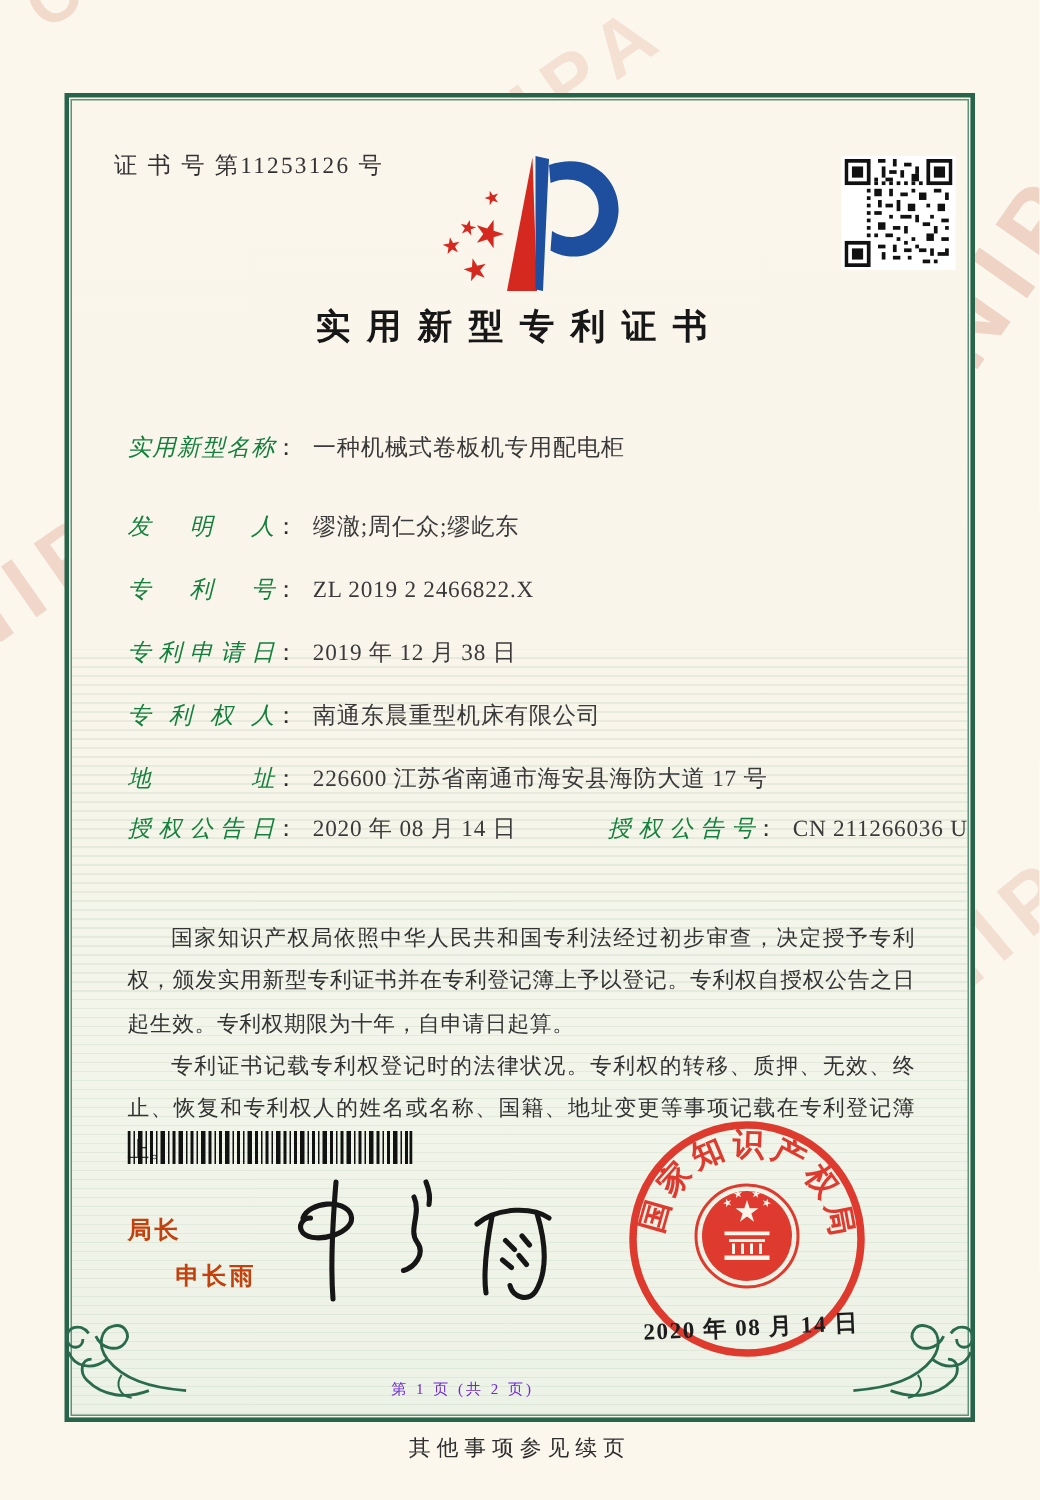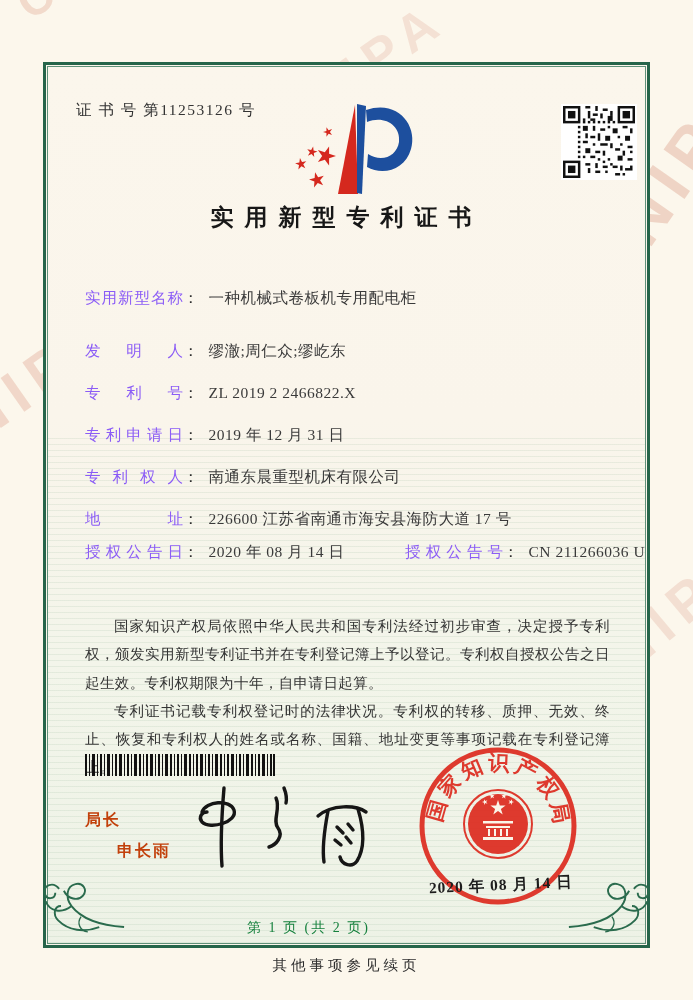--- a/index.html
+++ b/index.html
@@ -44,21 +44,21 @@
   .qr{position:absolute; left:561px; top:104px; background:#fff; padding:2px;}
 
   .title{
     position:absolute; left:0; top:202px; width:693px; text-align:center;
     font-size:23px; font-weight:700; letter-spacing:11px; color:#171717;
   }
 
   .field-row{position:absolute; left:85px; width:545px; font-size:15.5px; white-space:nowrap;}
   .flabel{
     display:inline-block; width:98px; text-align:justify; text-align-last:justify;
-    vertical-align:bottom; color:#8b5cf6;
+    vertical-align:bottom; color:#15803d;font-style:italic;
   }
   .fcolon{margin-right:10px; color:#2d2d2d;}
   .fvalue{color:#3a3a3a; letter-spacing:0.5px;}
   .grant2{position:absolute; left:320px; top:0;}
 
   .paras{position:absolute; left:85px; top:588px; width:525px;margin-top:24px;}
   .paras p{
     margin:0; font-size:14.5px; line-height:1.95; text-indent:2em;
     text-align:justify; color:#333; letter-spacing:0.4px;
   }
@@ -71,21 +71,21 @@
   }
   .officer-title{top:810px;}
   .officer-name{top:841px;margin-left:32px;}
 
   .signature{position:absolute; left:172px; top:782px;}
 
   .seal{position:absolute; left:413px; top:738px;}
 
   .page-info{
     position:absolute; left:0; top:919px; width:617px; text-align:center;
-    font-size:14px; letter-spacing:2px; color:#15803d;
+    font-size:10px; letter-spacing:2px; color:#6d28d9;
   }
   .foot-note{
     position:absolute; left:0; top:956px; width:693px; text-align:center;
     font-size:14.5px; letter-spacing:4px; color:#2e2e2e;
   }
 </style>
 </head>
 <body>
 
 <div class="page">
@@ -222,21 +222,21 @@
   <div class="field-row" style="top:288px">
     <span class="flabel">实用新型名称</span><span class="fcolon">：</span><span class="fvalue">一种机械式卷板机专用配电柜</span>
   </div>
   <div class="field-row" style="top:341px">
     <span class="flabel">发明人</span><span class="fcolon">：</span><span class="fvalue">缪澈;周仁众;缪屹东</span>
   </div>
   <div class="field-row" style="top:383px">
     <span class="flabel">专利号</span><span class="fcolon">：</span><span class="fvalue">ZL 2019 2 2466822.X</span>
   </div>
   <div class="field-row" style="top:425px">
-    <span class="flabel">专利申请日</span><span class="fcolon">：</span><span class="fvalue">2019 年 12 月 31 日</span>
+    <span class="flabel">专利申请日</span><span class="fcolon">：</span><span class="fvalue">2019 年 12 月 38 日</span>
   </div>
   <div class="field-row" style="top:467px">
     <span class="flabel">专利权人</span><span class="fcolon">：</span><span class="fvalue">南通东晨重型机床有限公司</span>
   </div>
   <div class="field-row" style="top:509px">
     <span class="flabel">地址</span><span class="fcolon">：</span><span class="fvalue">226600 江苏省南通市海安县海防大道 17 号</span>
   </div>
   <div class="field-row" style="top:542px">
     <span class="flabel">授权公告日</span><span class="fcolon">：</span><span class="fvalue">2020 年 08 月 14 日</span>
     <span class="grant2">

